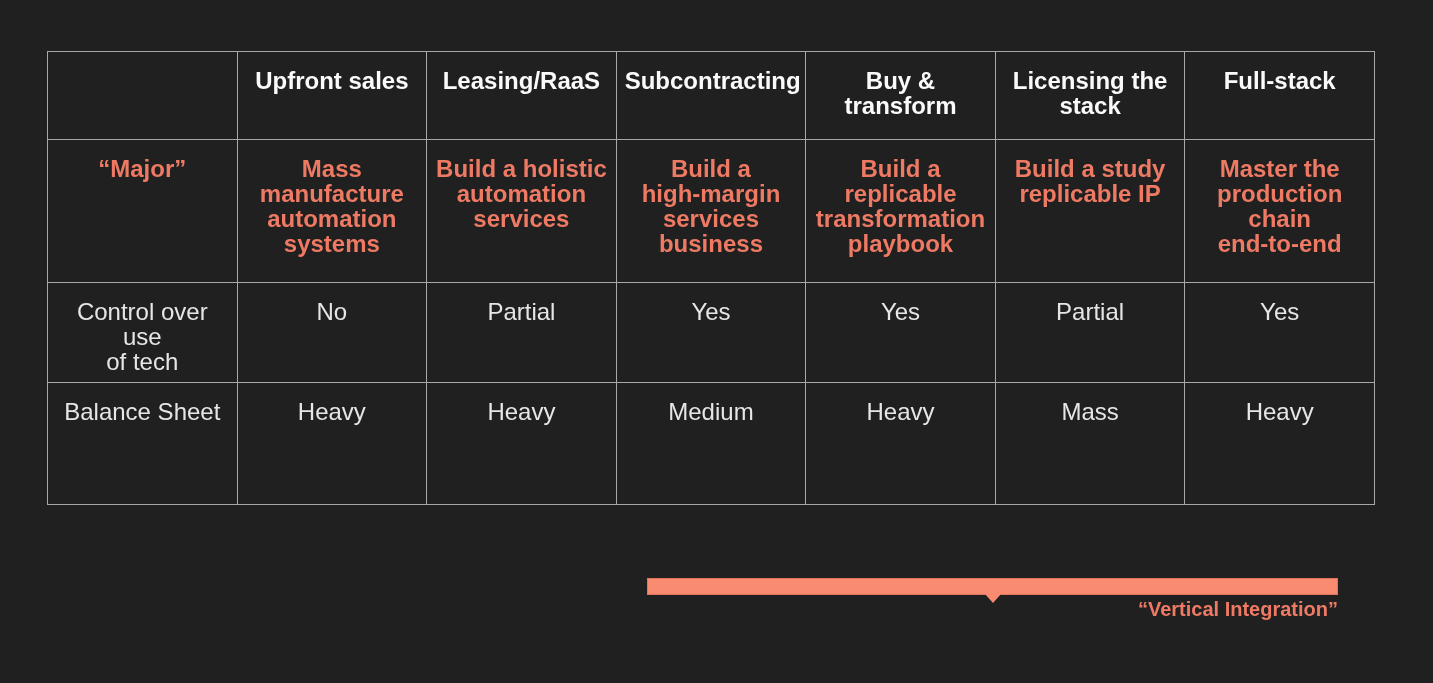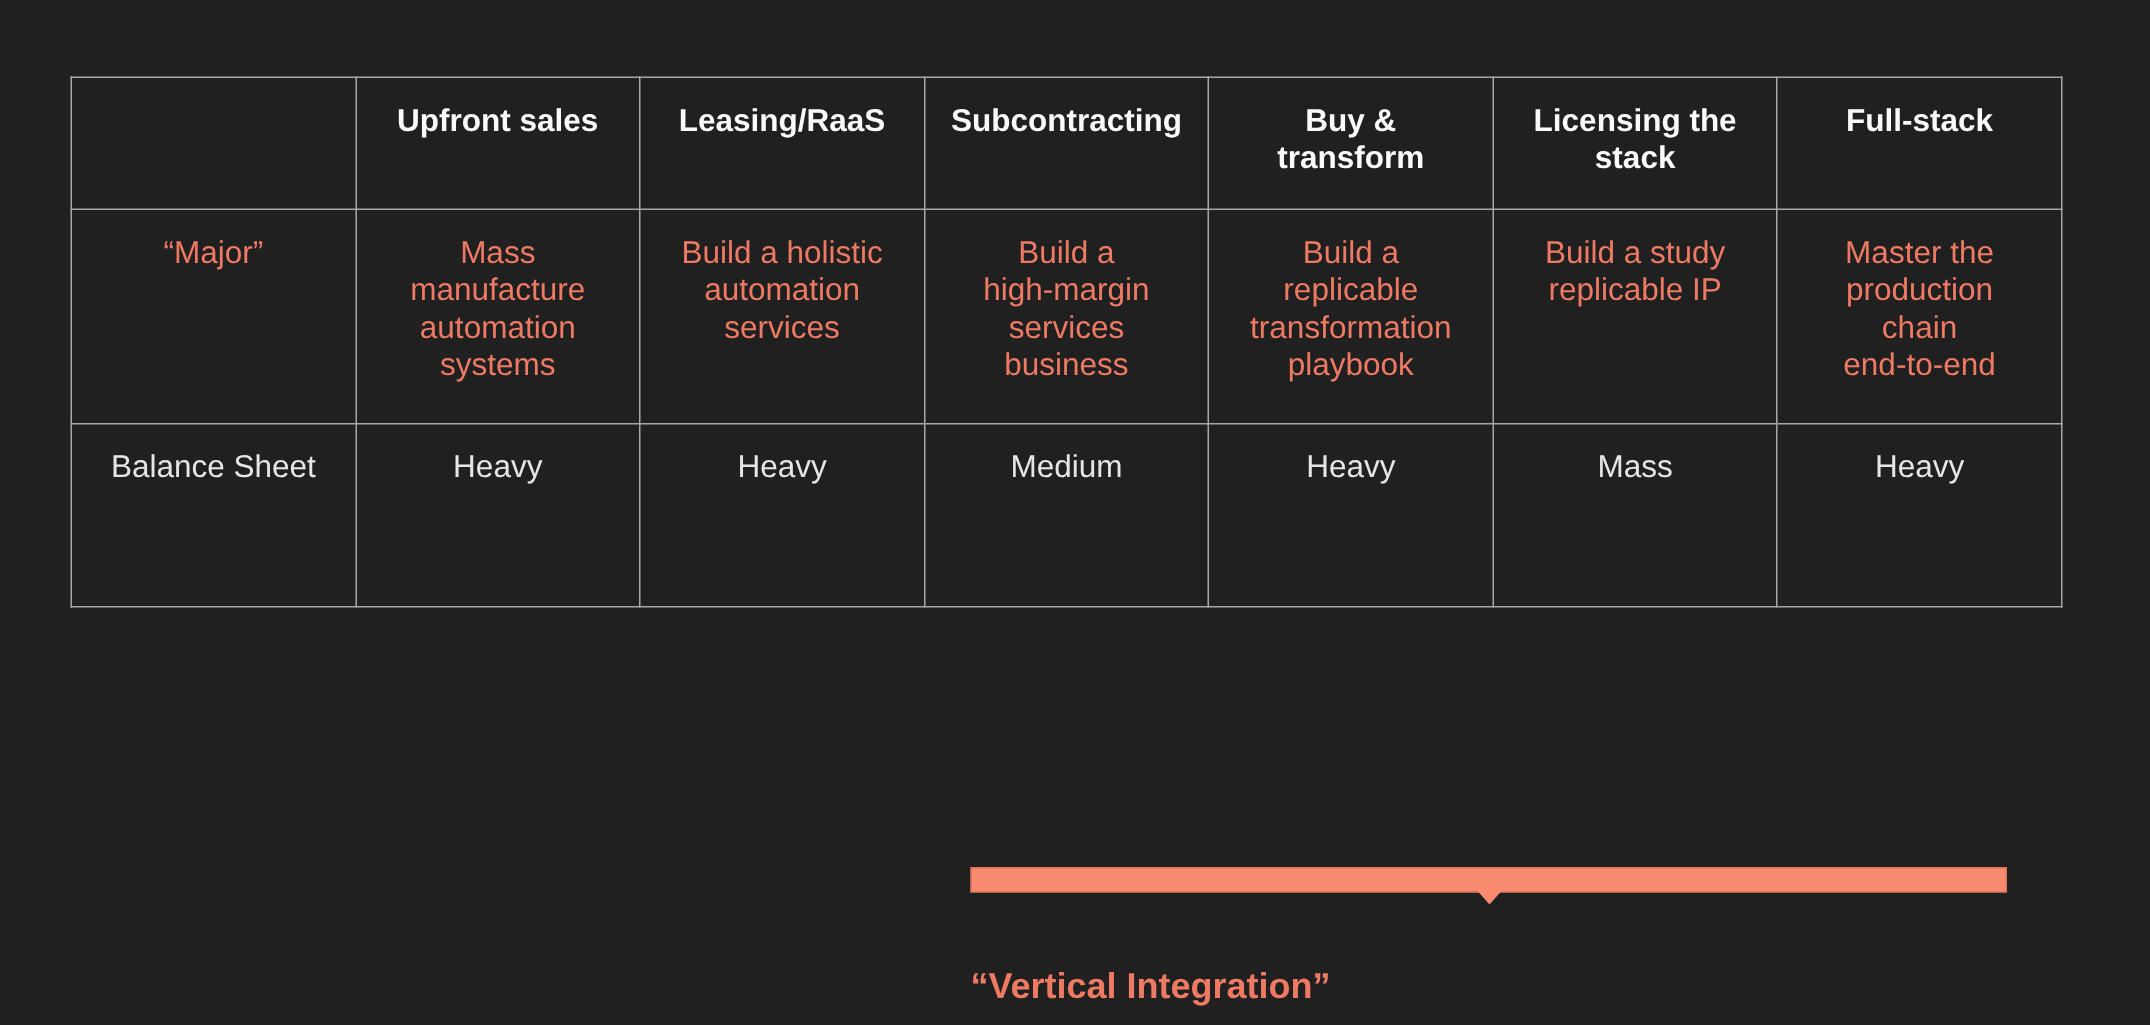--- a/index.html
+++ b/index.html
@@ -31,38 +31,38 @@
     width: 100%;
     border-collapse: collapse;
     table-layout: fixed;
   }
   table.matrix th,
   table.matrix td {
     border: 1.5px solid var(--border-gray);
     vertical-align: top;
     text-align: center;
     padding: 16px 8px 8px 8px;
-    font-size: 21px;
+    font-size: 24px;
     line-height: 25px;
     white-space: pre-line;
     color: var(--body-text);
     font-weight: 400;
   }
   table.matrix th {
     color: var(--header-text);
     font-weight: 700;
   }
   tr.r-header   { height: 88px; }
   tr.r-major    { height: 143px; }
   tr.r-control  { height: 98px; }
   tr.r-balance  { height: 122px; }
   tr.r-case     { height: 88px; }
   tr.r-major td {
     color: var(--salmon-text);
-    font-weight: 400;
+    font-weight: 700;
   }
   .hl-bar {
     position: absolute;
     left: 647px;
     top: 578px;
     width: 691px;
     height: 17px;
     background: var(--bar-fill);
     border: 1px solid var(--bar-border);
   }
@@ -73,25 +73,25 @@
     transform: translateX(-50%);
     width: 0;
     height: 0;
     border-left: 8px solid transparent;
     border-right: 8px solid transparent;
     border-top: 9px solid var(--bar-fill);
   }
   .hl-caption {
     position: absolute;
     left: 647px;
-    top: 640px;
+    top: 591px;
     width: 691px;
-    text-align: left;
+    text-align: right;
     color: var(--salmon-text);
-    font-size: 24px;
+    font-size: 20px;
     font-weight: 700;
     line-height: 36px;
   }
 </style>
 </head>
 <body>
 
 <div class="stage">
 
   <div class="matrix-wrap">
@@ -127,20 +127,30 @@
 transformation
 playbook</td>
           <td>Build a study
 replicable IP</td>
           <td>Master the
 production
 chain
 end-to-end</td>
         </tr>
 
+        <tr class="r-control">
+          <td>Control over use
+of tech</td>
+          <td>No</td>
+          <td>Partial</td>
+          <td>Yes</td>
+          <td>Yes</td>
+          <td>Partial</td>
+          <td>Yes</td>
+        </tr>
 
         <tr class="r-balance">
           <td>Balance Sheet</td>
           <td>Heavy</td>
           <td>Heavy</td>
           <td>Medium</td>
           <td>Heavy</td>
           <td>Mass</td>
           <td>Heavy</td>
         </tr>

